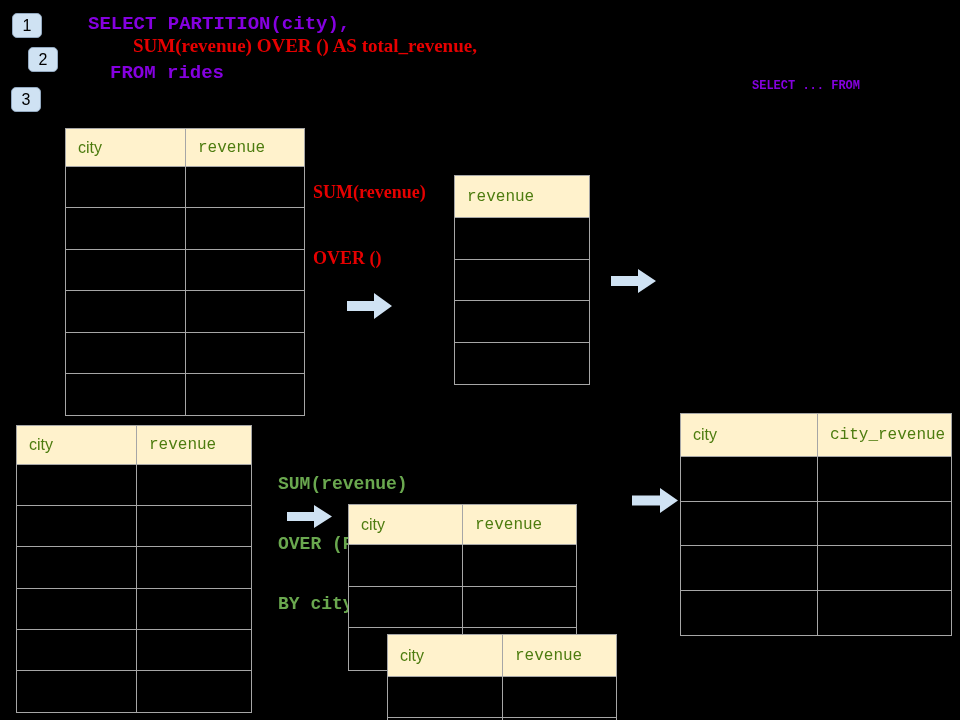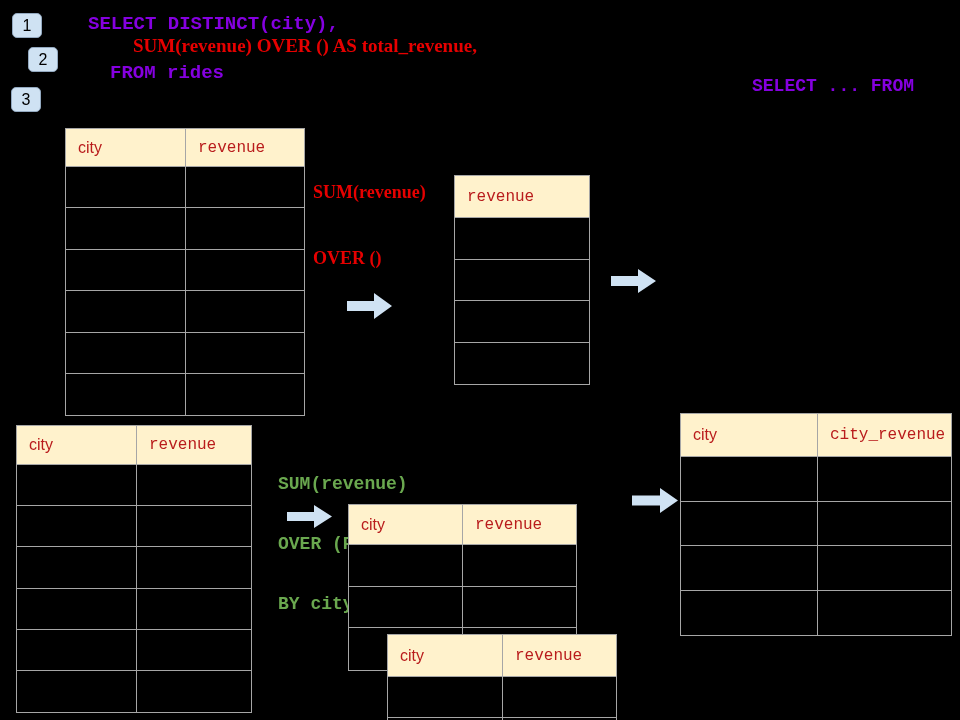--- a/index.html
+++ b/index.html
@@ -10,21 +10,21 @@
   }
   
   .code{
     position:absolute;white-space:pre;
     font-family:"Liberation Mono","DejaVu Sans Mono",monospace;
     font-weight:bold;font-size:19px;line-height:22px;
   }
   .note{
     position:absolute;white-space:pre;
     font-family:"Liberation Mono","DejaVu Sans Mono",monospace;
-    font-weight:bold;font-size:18px;line-height:20px;
+    font-weight:bold;font-size:12px;line-height:20px;
   }
   .lbl{
     position:absolute;white-space:pre;
     font-family:"Liberation Mono","DejaVu Sans Mono",monospace;
     font-weight:bold;
   }
   .purple{color:var(--sql-purple,#8500e0);}
   .red{color:var(--sql-red,#e60000);font-family:Liberation Serif, serif;}
   .green{color:var(--sql-green,#6aa84f);}
   
@@ -40,21 +40,21 @@
     position:absolute;box-sizing:border-box;
     border:1px solid var(--table-border,#a6a6a6);
     background:#000;
   }
   .thead{display:grid;grid-template-columns:var(--cols);height:var(--headh);}
   .hcell{
     background:var(--table-header-bg,#fff2cc);
     border-right:1px solid var(--table-border,#a6a6a6);
     border-bottom:1px solid var(--table-border,#a6a6a6);
     box-sizing:border-box;display:flex;align-items:center;
-    padding-left:12px;color:#b91c1c;font-size:16px;
+    padding-left:12px;color:#4d7c0f;font-size:16px;
     font-family:"Liberation Sans",sans-serif;overflow:hidden;
   }
   .hcell:last-child{border-right:none;font-family:Liberation Mono, monospace;}
   .trow{display:grid;grid-template-columns:var(--cols);height:var(--rowh);}
   .tcell{
     background:#000;box-sizing:border-box;
     border-right:1px solid var(--table-border,#a6a6a6);
     border-bottom:1px solid var(--table-border,#a6a6a6);
   }
   .tcell:last-child{border-right:none;}
@@ -64,21 +64,21 @@
 </style>
 </head>
 <body>
 
 <div class="slide">
 
   <div class="badge" style="left:12px;top:13px;">1</div>
   <div class="badge" style="left:28px;top:47px;">2</div>
   <div class="badge" style="left:11px;top:87px;">3</div>
 
-  <div class="code purple" style="left:88px;top:13px;">SELECT DISTINCT(city),</div>
+  <div class="code purple" style="left:88px;top:13px;">SELECT PARTITION(city),</div>
   <div class="code red" style="left:133px;top:35px;">SUM(revenue) OVER () AS total_revenue,</div>
   <div class="code purple" style="left:110px;top:62px;">FROM rides</div>
 
   <div class="note purple" style="left:752px;top:36px;">
     <div>SELECT ... FROM</div>
   </div>
 
   <div class="lbl red" style="left:313px;top:137px;font-size:18px;line-height:22px;">
     <div>SUM(revenue)</div>
     <div>OVER ()</div>

